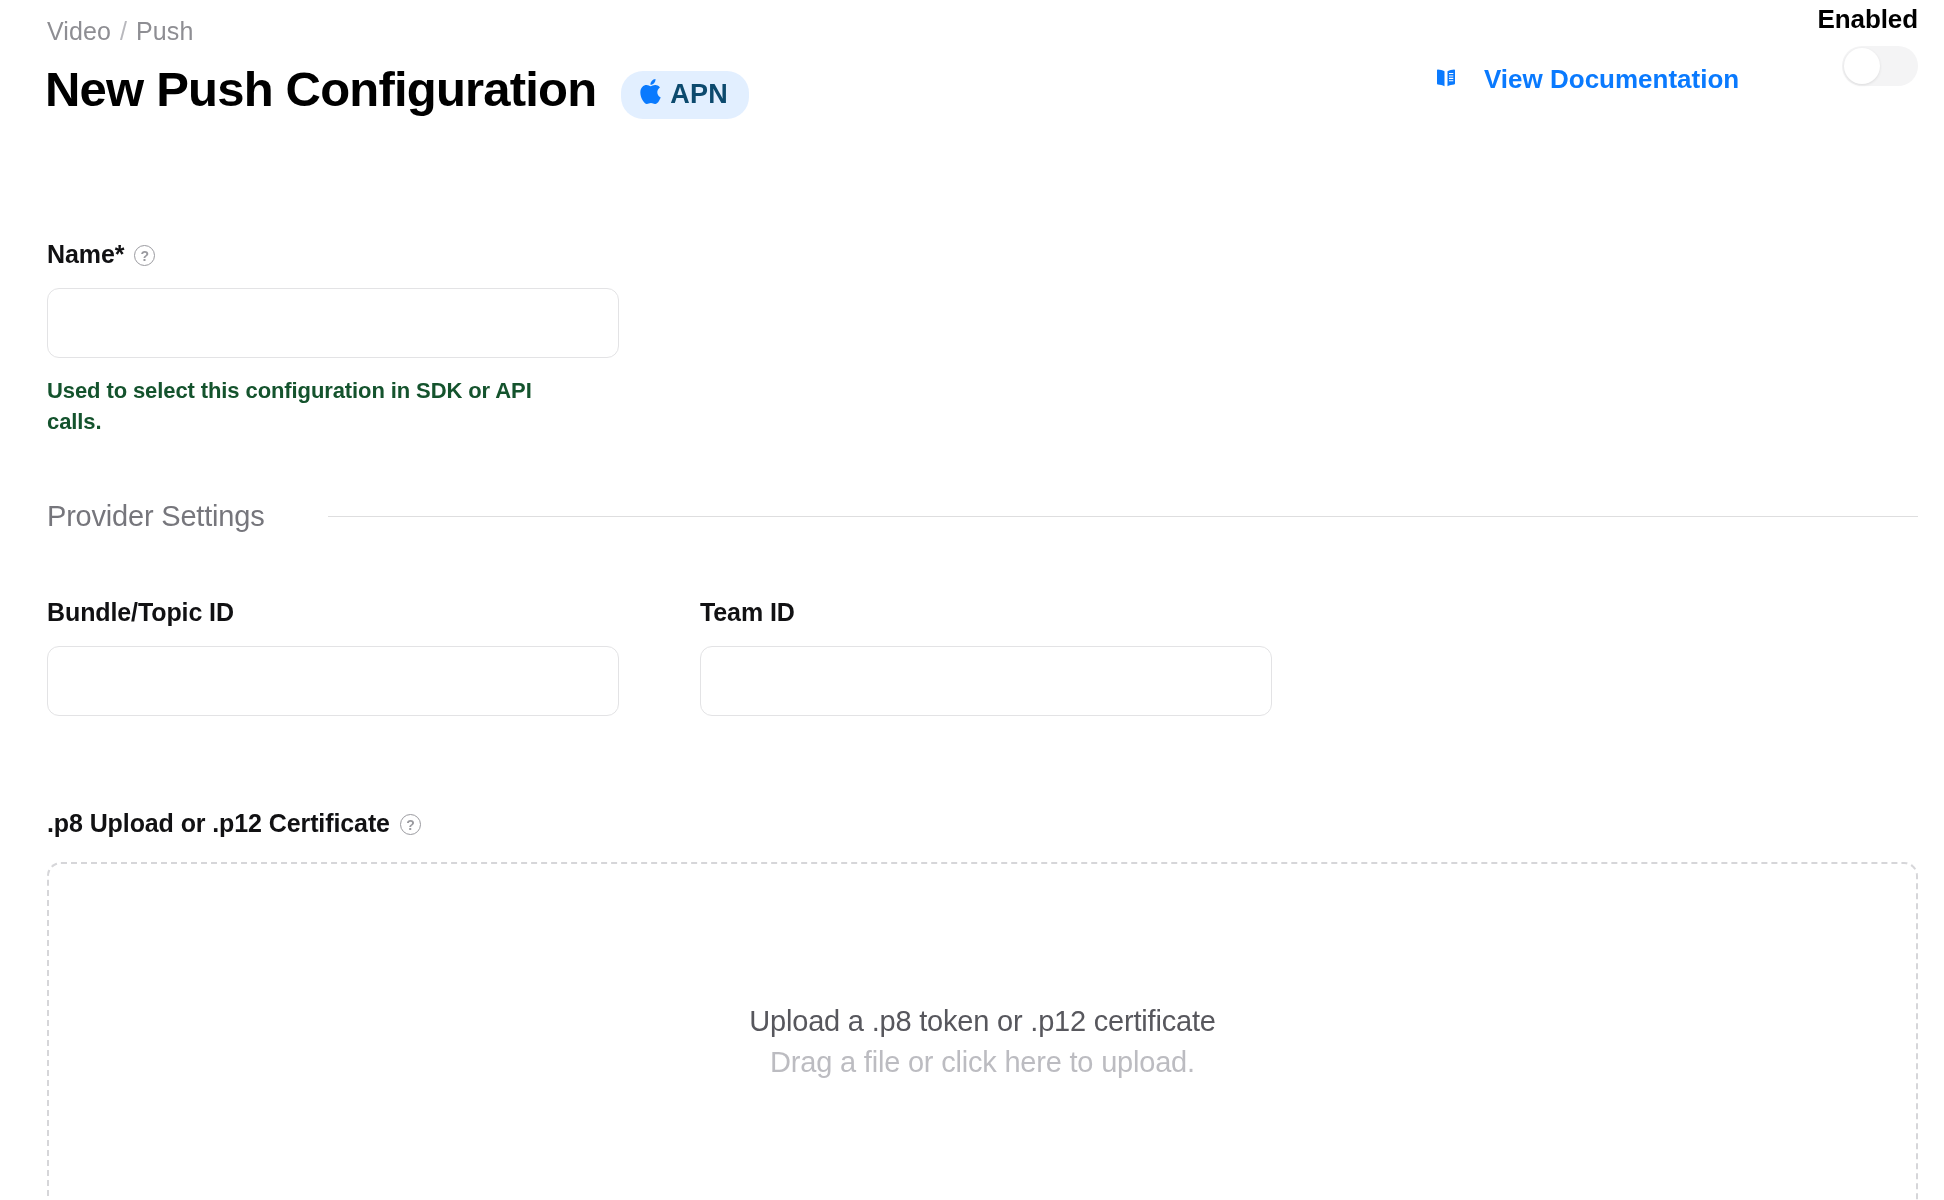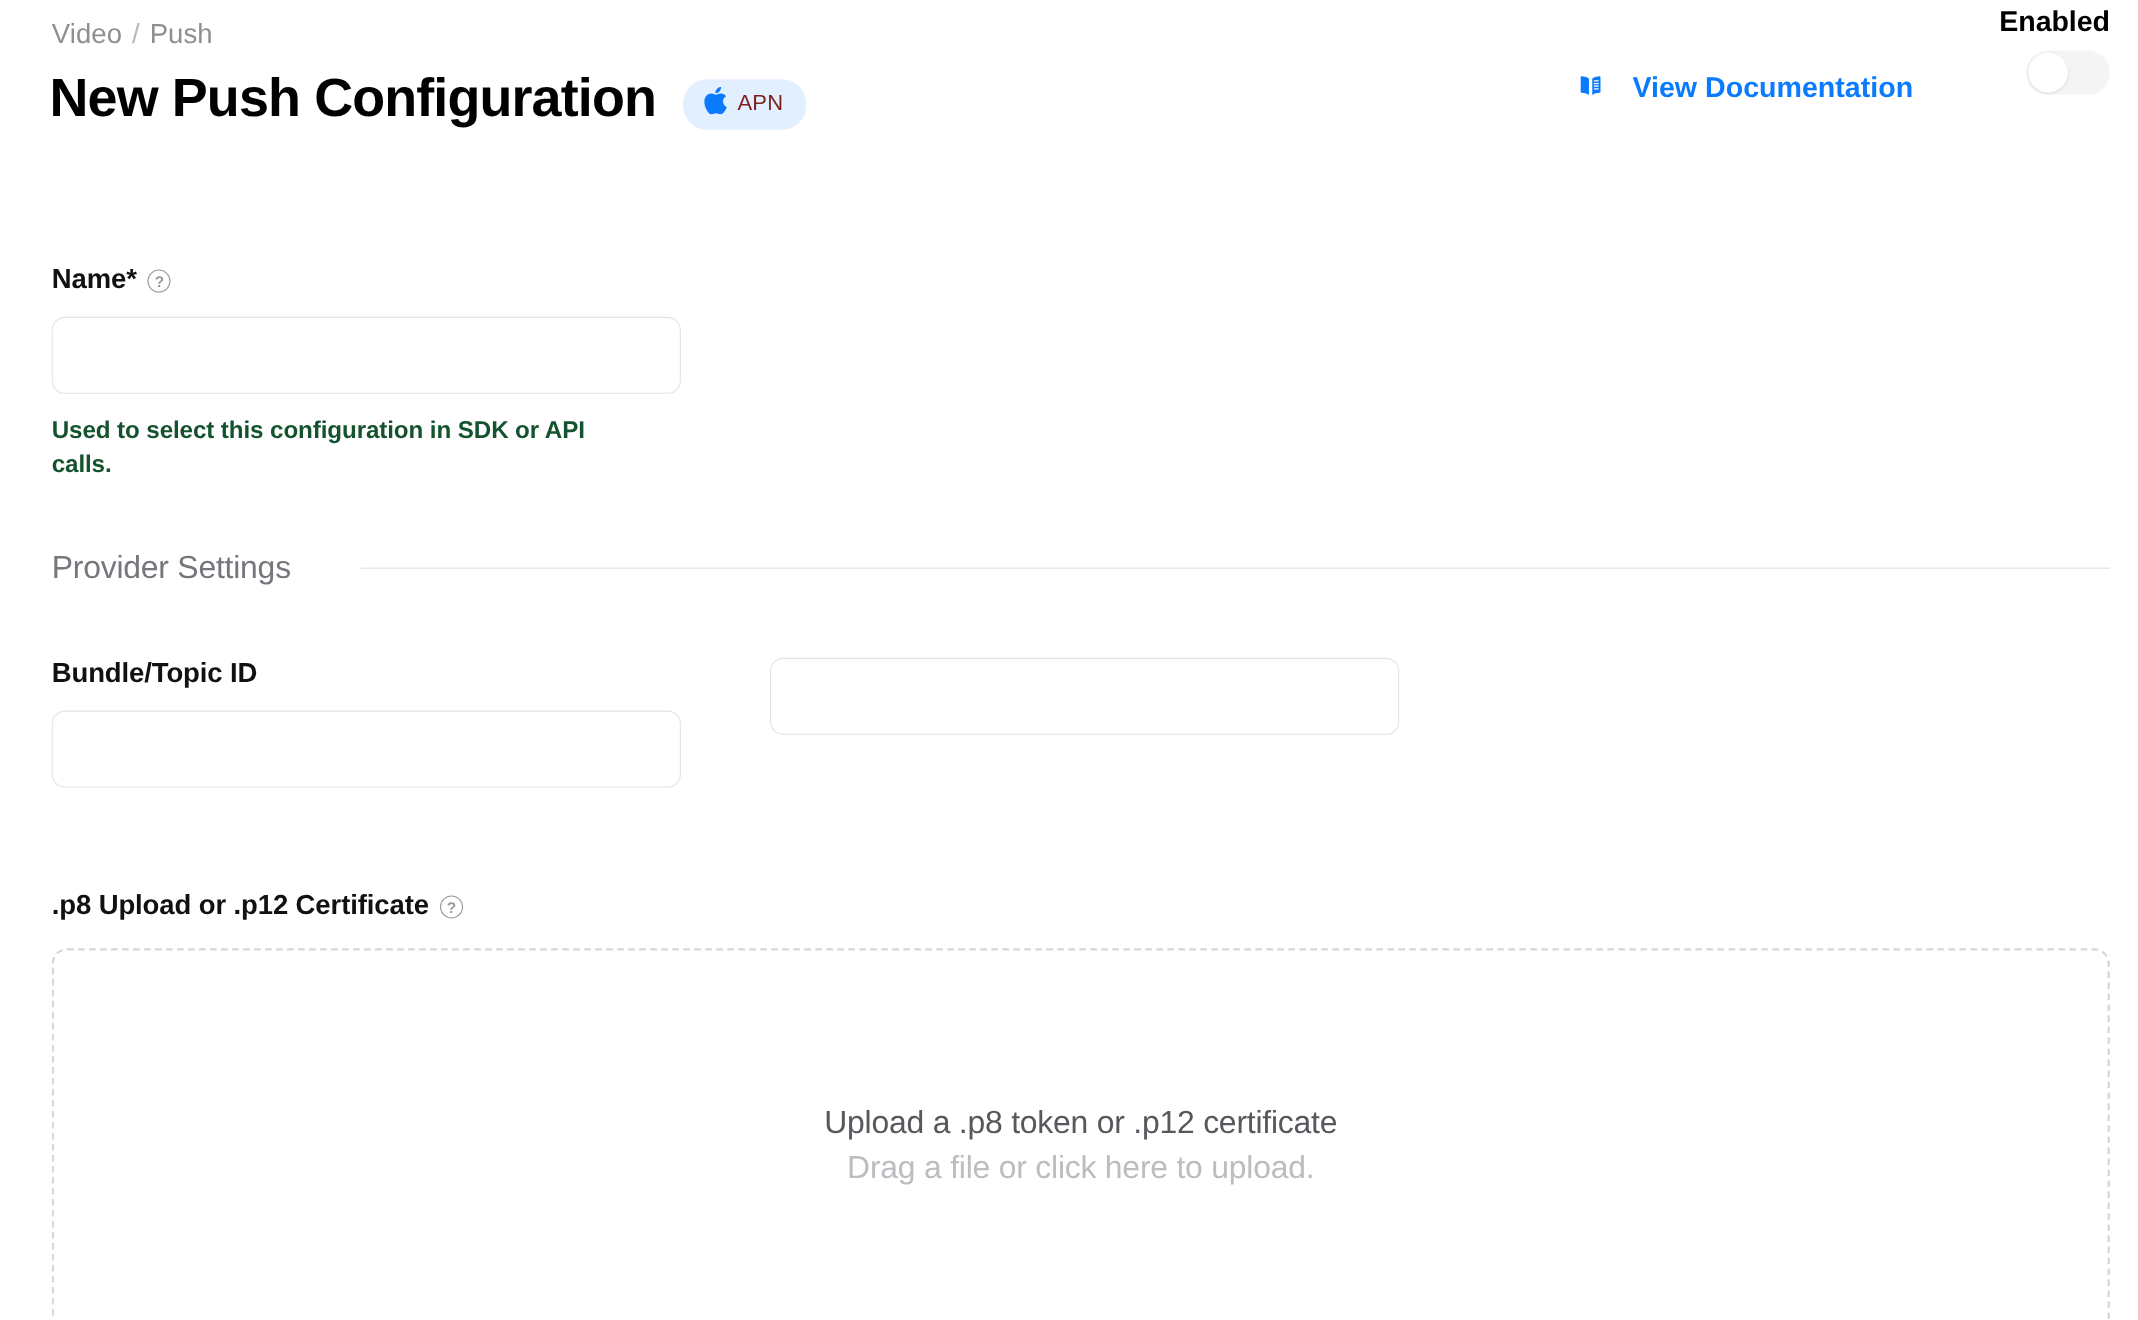--- a/index.html
+++ b/index.html
@@ -60,23 +60,23 @@
     top: 5px;
   }
   .provider-badge .apple-glyph {
     font-size: 23px;
     line-height: 1;
     color: #0a7afe;
     position: relative;
     top: -1px;
   }
   .provider-badge .badge-label {
-    font-size: 20px;
-    font-weight: 400;
-    color: #7f1d1d;
+    font-size: 27px;
+    font-weight: 700;
+    color: #0c4a6e;
     letter-spacing: 0.2px;
   }
 
   .doc-link {
     position: absolute;
     left: 1434px;
     top: 64px;
     display: flex;
     align-items: center;
     gap: 26px;
@@ -302,20 +302,23 @@
   </div>
 
   <div class="field-bundle">
     <div class="field-label">
       <span>Bundle/Topic ID</span>
     </div>
     <input class="text-input" type="text" placeholder="" style="">
   </div>
 
   <div class="field-team">
+    <div class="field-label">
+      <span>Team ID</span>
+    </div>
     <input class="text-input" type="text" placeholder="" style="">
   </div>
 
 
   <div class="field-label upload-label">
     <span>.p8 Upload or .p12 Certificate</span>
     <span class="help-icon">?</span>
   </div>
 
   <div class="dropzone">

